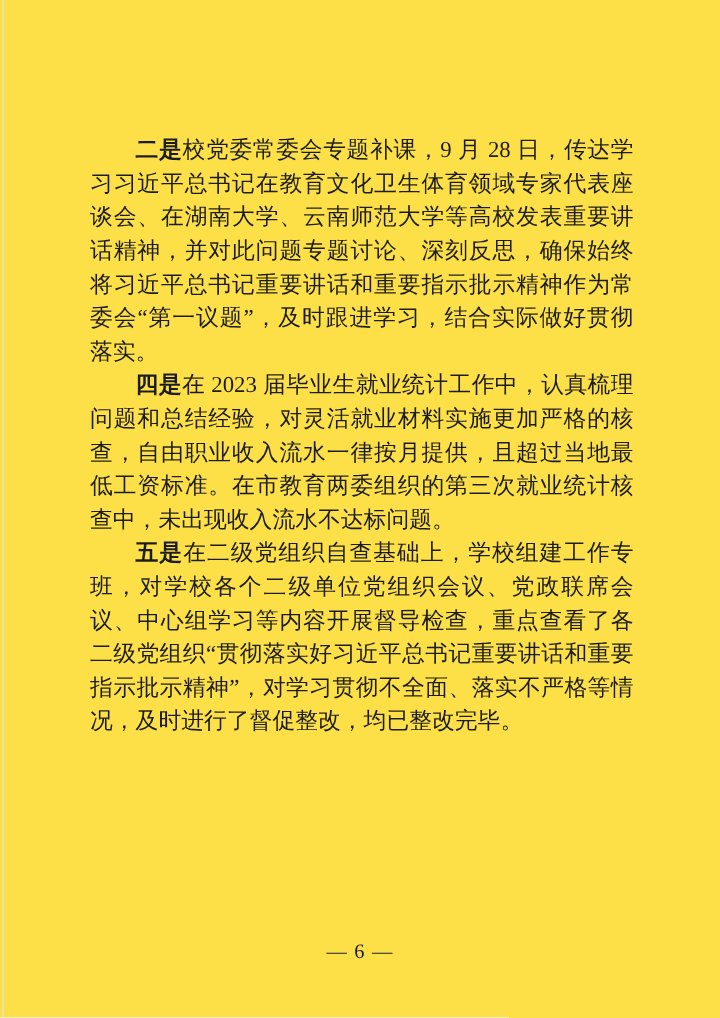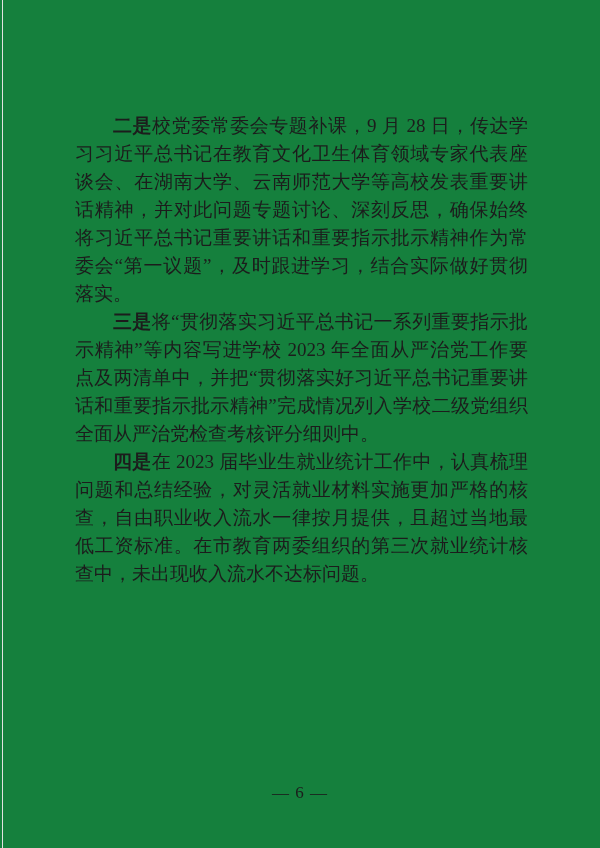--- a/index.html
+++ b/index.html
@@ -4,21 +4,21 @@
 <style>
   html, body {
     margin: 0;
     padding: 0;
     background: #ffffff;
   }
   .page {
     position: relative;
     width: 600px;
     height: 848px;
-    background: #15803d;
+    background: #fde047;
     overflow: hidden;
     font-family: "Liberation Serif", serif;
     color: #1c1c1c;
   }
   
   .scan-edge {
     position: absolute;
     left: 2px;
     top: 0;
     width: 1px;
@@ -54,17 +54,17 @@
     color: #1c1c1c;
   }
 </style>
 </head>
 <body>
 
 <div class="page">
   <div class="scan-edge"></div>
   <div class="body-text">
       <p class="para"><span class="lead">二是</span>校党委常委会专题补课，9 月 28 日，传达学习习近平总书记在教育文化卫生体育领域专家代表座谈会、在湖南大学、云南师范大学等高校发表重要讲话精神，并对此问题专题讨论、深刻反思，确保始终将习近平总书记重要讲话和重要指示批示精神作为常委会“第一议题”，及时跟进学习，结合实际做好贯彻落实。</p>
-      <p class="para"><span class="lead">三是</span>将“贯彻落实习近平总书记一系列重要指示批示精神”等内容写进学校 2023 年全面从严治党工作要点及两清单中，并把“贯彻落实好习近平总书记重要讲话和重要指示批示精神”完成情况列入学校二级党组织全面从严治党检查考核评分细则中。</p>
       <p class="para"><span class="lead">四是</span>在 2023 届毕业生就业统计工作中，认真梳理问题和总结经验，对灵活就业材料实施更加严格的核查，自由职业收入流水一律按月提供，且超过当地最低工资标准。在市教育两委组织的第三次就业统计核查中，未出现收入流水不达标问题。</p>
+      <p class="para"><span class="lead">五是</span>在二级党组织自查基础上，学校组建工作专班，对学校各个二级单位党组织会议、党政联席会议、中心组学习等内容开展督导检查，重点查看了各二级党组织“贯彻落实好习近平总书记重要讲话和重要指示批示精神”，对学习贯彻不全面、落实不严格等情况，及时进行了督促整改，均已整改完毕。</p>
     </div>
   <div class="footer">— 6 —</div>
 </div>
 
 </body></html>

